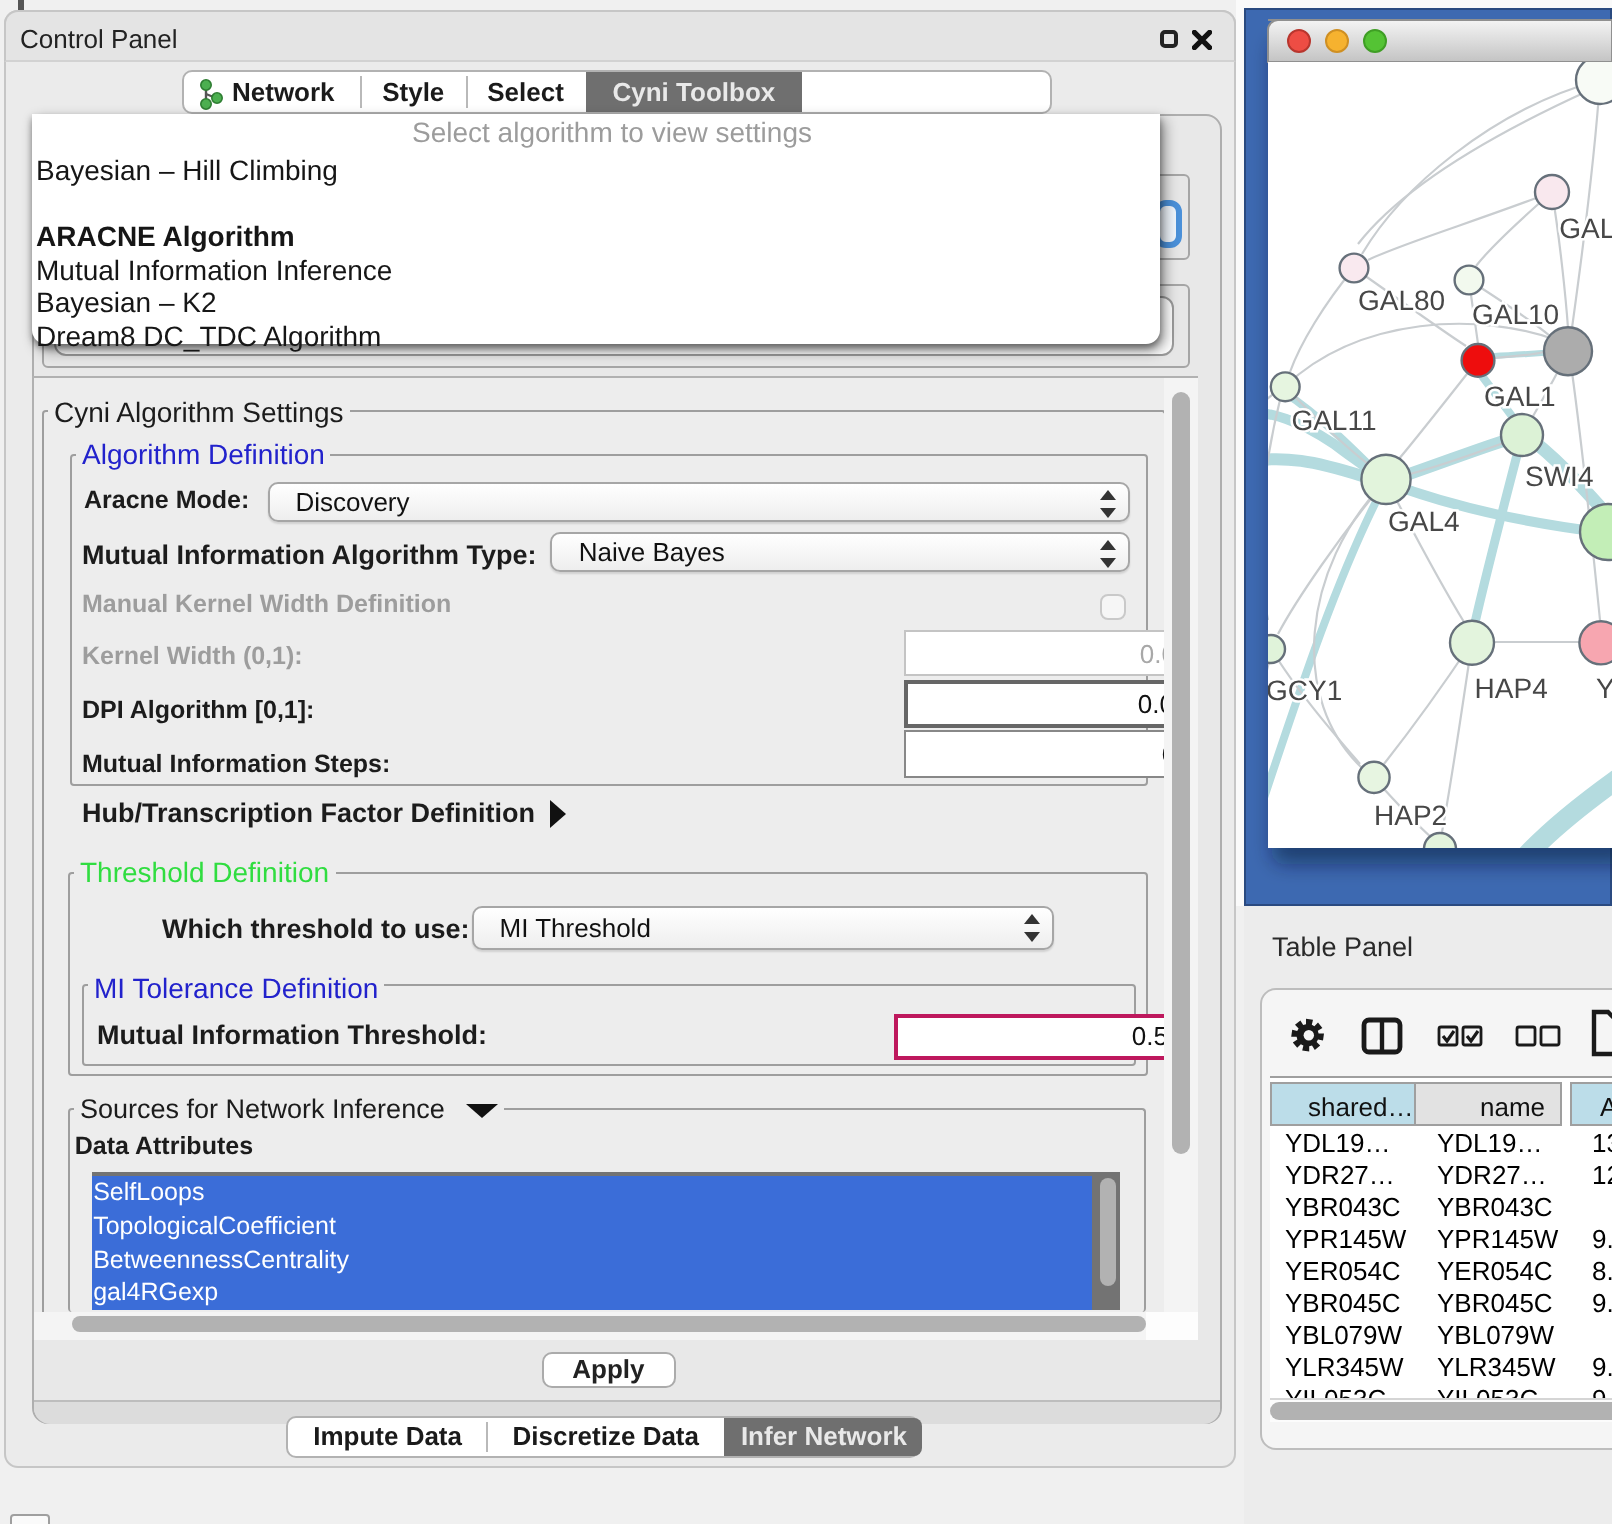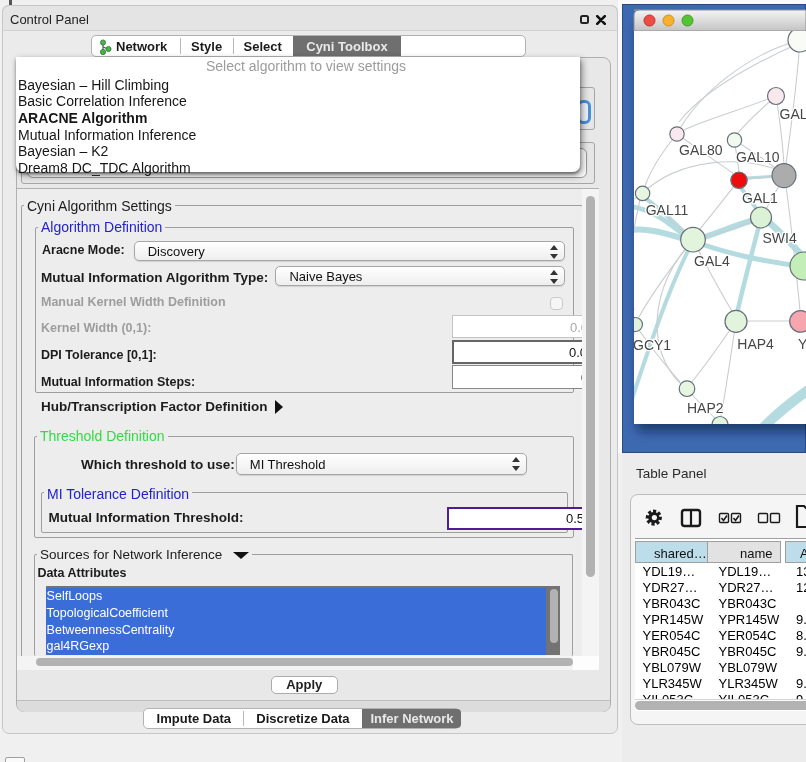--- a/index.html
+++ b/index.html
@@ -231,21 +231,21 @@
       <i class="up"></i>
       <i class="dn"></i>
     </span>
   </div>
 <div class="lbl dis" style="left:41px;top:296px;">Manual Kernel Width Definition</div>
 <div class="a" style="left:550px;top:297px;width:13px;height:12.5px;border:1.5px solid #c9c9c9;border-radius:4px;background:#f6f6f6;"></div>
 <div class="lbl dis" style="left:41px;top:322px;">Kernel Width (0,1):</div>
 <div class="tfield" style="left:423.7px;top:315px;width:145.3px;height:23.2px;border:1px solid #c4c4c4;color:#a8a8a8;">
     <span class="v">0.0</span>
   </div>
-<div class="lbl" style="left:41px;top:349px;">DPI Tolerance [0,1]:</div>
+<div class="lbl" style="left:41px;top:349px;">DPI Algorithm [0,1]:</div>
 <div class="tfield" style="left:423.7px;top:339.5px;width:145.3px;height:24.8px;border:2px solid #666;color:#111;">
     <span class="v">0.0</span>
   </div>
 <div class="lbl" style="left:41px;top:375.5px;">Mutual Information Steps:</div>
 <div class="tfield" style="left:423.7px;top:365.2px;width:145.3px;height:24.1px;border:1.5px solid #888;color:#111;">
     <span class="v">6</span>
   </div>
 
 <div class="lbl" style="left:41px;top:399.5px;font-size:13.5px;">Hub/Transcription Factor Definition</div>
 <div class="a" style="left:275px;top:400px;width:0;height:0;border-top:7px solid transparent;border-bottom:7px solid transparent;border-left:8px solid #111;"></div>
@@ -257,21 +257,21 @@
     <span class="ct">MI Threshold</span>
     <span class="spin">
       <i class="up"></i>
       <i class="dn"></i>
     </span>
   </div>
 
 <div class="group" style="left:40.8px;top:492.4px;width:526.9px;height:40.5px;"></div>
 <div class="gtitle" style="left:44px;top:485.5px;color:#2222cc;">MI Tolerance Definition</div>
 <div class="lbl" style="left:48.5px;top:511px;font-size:13.5px;">Mutual Information Threshold:</div>
-<div class="tfield" style="left:418.6px;top:506.5px;width:143.4px;height:23.8px;border:2px solid #4c1d95;color:#111;">
+<div class="tfield" style="left:418.6px;top:506.5px;width:143.4px;height:23.8px;border:2px solid #be185d;color:#111;">
     <span class="v" style="right:4px;">0.5</span>
   </div>
 
 <div class="group" style="left:33.7px;top:553.8px;width:539.8px;height:102px;border-bottom:none;"></div>
 <div class="gtitle" style="left:37px;top:547px;color:#1c1c1c;font-size:13.5px;">Sources for Network Inference <span style="display:inline-block;width:0;height:0;border-left:8px solid transparent;border-right:8px solid transparent;border-top:7.5px solid #111;vertical-align:middle;margin-left:7px;"></span></div>
 <div class="lbl" style="left:37.4px;top:566.5px;font-size:12.5px;">Data Attributes</div>
 
 <div class="a" style="left:45.6px;top:586px;width:514px;height:69px;background:#737373;overflow:hidden;">
   <div class="a" style="left:0;top:2px;width:500px;height:67px;background:#3b6dd8;"></div>
   <div class="a" style="left:1px;top:2px;color:#fff;font-size:12.5px;line-height:16.75px;white-space:nowrap;">SelfLoops<br>TopologicalCoefficient<br>BetweennessCentrality<br>gal4RGexp</div>
@@ -321,21 +321,20 @@
       <span>Select</span>
     </div>
   <div class="seg sel" style="left:200.5px;width:108.9px;">
       <span>Cyni Toolbox</span>
     </div>
 </div>
 
 <div class="a" style="left:16px;top:57px;width:564px;height:115px;background:#fff;border-radius:0 0 7px 7px;box-shadow:2px 3px 7px rgba(0,0,0,0.45), 0 2px 3px rgba(0,0,0,0.35);z-index:40;">
   <div class="pitem" style="top:1px;left:0;width:100%;text-align:center;color:#9c9c9c;padding-left:16px;">Select algorithm to view settings</div>
   <div class="pitem" style="top:19.5px;">Bayesian – Hill Climbing</div>
-  <div class="pitem" style="top:36.2px;">Basic Correlation Inference</div>
   <div class="pitem" style="top:52.9px;font-weight:bold;">ARACNE Algorithm</div>
   <div class="pitem" style="top:69.6px;">Mutual Information Inference</div>
   <div class="pitem" style="top:86.3px;">Bayesian – K2</div>
   <div class="pitem" style="top:103px;">Dream8 DC_TDC Algorithm</div>
 </div>
 
 <div class="a" style="left:8.5px;top:0;width:3px;height:4.5px;background:#555;"></div>
 <div class="a" style="left:5px;top:757px;width:20px;height:10px;background:#fafafa;border:1.5px solid #9f9f9f;border-radius:2px;"></div>
 
 </body></html>

